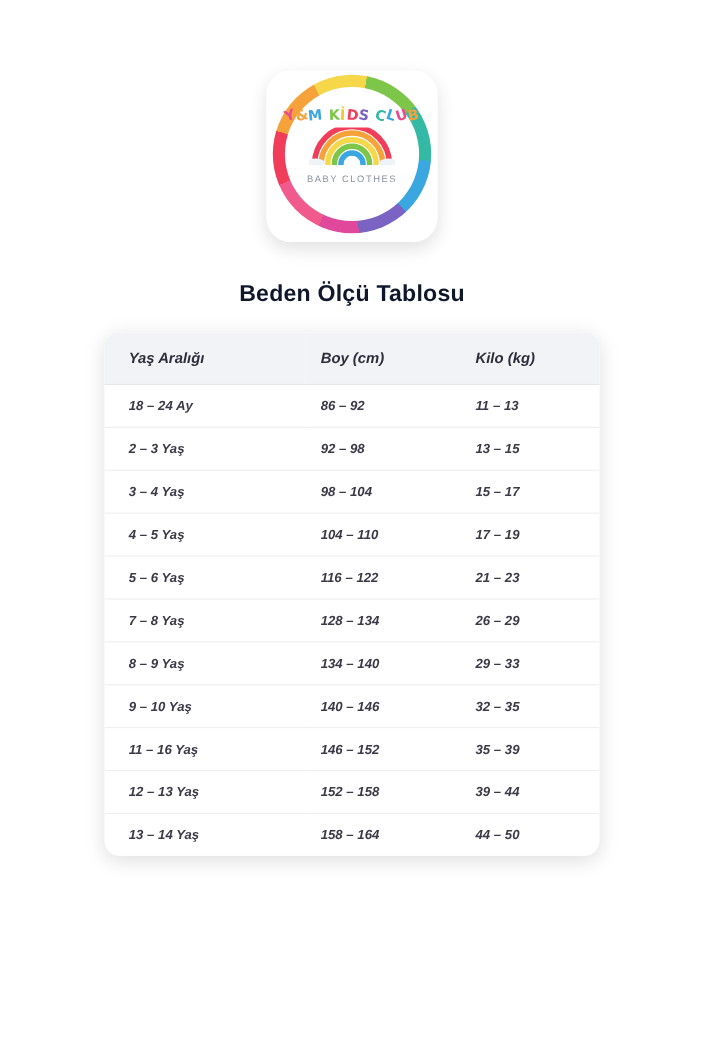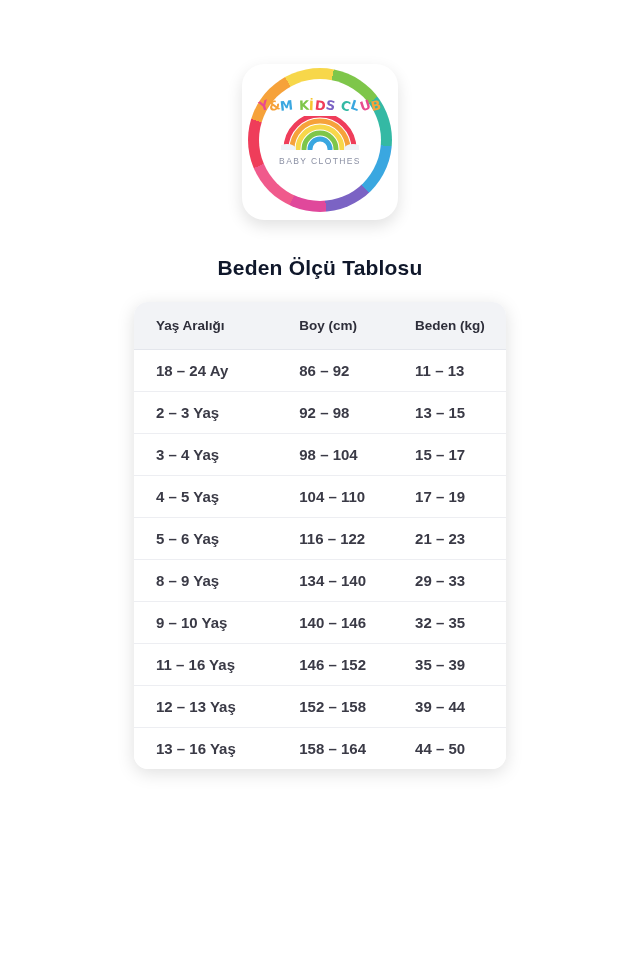--- a/index.html
+++ b/index.html
@@ -121,42 +121,43 @@
     margin-top: 28px;
     font-size: 21px;
     font-weight: bold;
     color: #0f172a;
     letter-spacing: 0.2px;
   }
 
   
   .table-card {
     margin-top: 22px;
-    width: 372px;
+    width: 450px;
     background: #ffffff;
     border-radius: 14px;
     box-shadow: 0 4px 18px rgba(0,0,0,0.13);
     overflow: hidden;
+    font-style: italic;
   }
   table {
     width: 100%;
     border-collapse: collapse;
     table-layout: fixed;
   }
   thead th {
     background: #f2f3f6;
     text-align: left;
     font-size: 13.5px;
     font-weight: bold;
     color: #2e2e3a;
     padding: 16px 0 16px 0;
     border-bottom: 1px solid #e4e6ec;
   }
   tbody td {
-    font-size: 15px;
+    font-size: 12px;
     font-weight: bold;
     color: #3a3a46;
     padding: 12px 16px;
     border-bottom: 1px solid #edeef2;
     background: #ffffff;
   }
   tbody tr:last-child td {
     border-bottom: none;
   }
   .col-a { width: 40%; padding-left: 22px !important; }
@@ -191,21 +192,21 @@
   </div>
 
   <div class="heading">Beden Ölçü Tablosu</div>
 
   <div class="table-card">
     <table>
       <thead>
         <tr>
           <th class="col-a">Yaş Aralığı</th>
           <th class="col-b">Boy (cm)</th>
-          <th class="col-c">Beden (kg)</th>
+          <th class="col-c">Kilo (kg)</th>
         </tr>
       </thead>
       <tbody>
         <tr>
           <td class="col-a">18 – 24 Ay</td>
           <td class="col-b">86 – 92</td>
           <td class="col-c">11 – 13</td>
         </tr>
         <tr>
           <td class="col-a">2 – 3 Yaş</td>
@@ -221,41 +222,46 @@
           <td class="col-a">4 – 5 Yaş</td>
           <td class="col-b">104 – 110</td>
           <td class="col-c">17 – 19</td>
         </tr>
         <tr>
           <td class="col-a">5 – 6 Yaş</td>
           <td class="col-b">116 – 122</td>
           <td class="col-c">21 – 23</td>
         </tr>
         <tr>
+          <td class="col-a">7 – 8 Yaş</td>
+          <td class="col-b">128 – 134</td>
+          <td class="col-c">26 – 29</td>
+        </tr>
+        <tr>
           <td class="col-a">8 – 9 Yaş</td>
           <td class="col-b">134 – 140</td>
           <td class="col-c">29 – 33</td>
         </tr>
         <tr>
           <td class="col-a">9 – 10 Yaş</td>
           <td class="col-b">140 – 146</td>
           <td class="col-c">32 – 35</td>
         </tr>
         <tr>
           <td class="col-a">11 – 16 Yaş</td>
           <td class="col-b">146 – 152</td>
           <td class="col-c">35 – 39</td>
         </tr>
         <tr>
           <td class="col-a">12 – 13 Yaş</td>
           <td class="col-b">152 – 158</td>
           <td class="col-c">39 – 44</td>
         </tr>
         <tr>
-          <td class="col-a">13 – 16 Yaş</td>
+          <td class="col-a">13 – 14 Yaş</td>
           <td class="col-b">158 – 164</td>
           <td class="col-c">44 – 50</td>
         </tr>
       </tbody>
     </table>
   </div>
 
 </div>
 
 </body></html>

